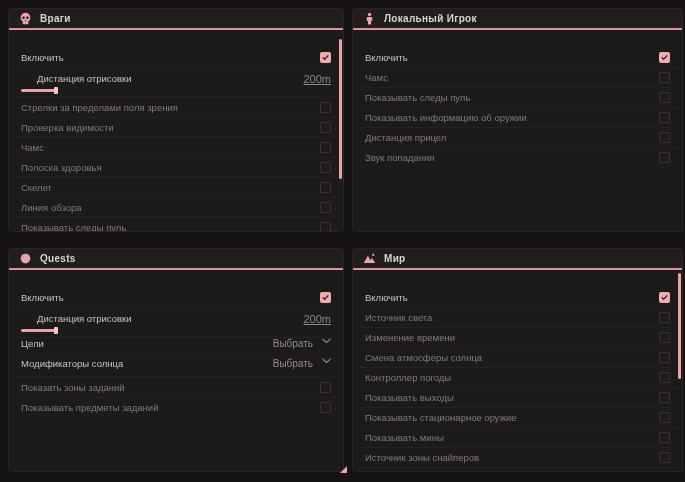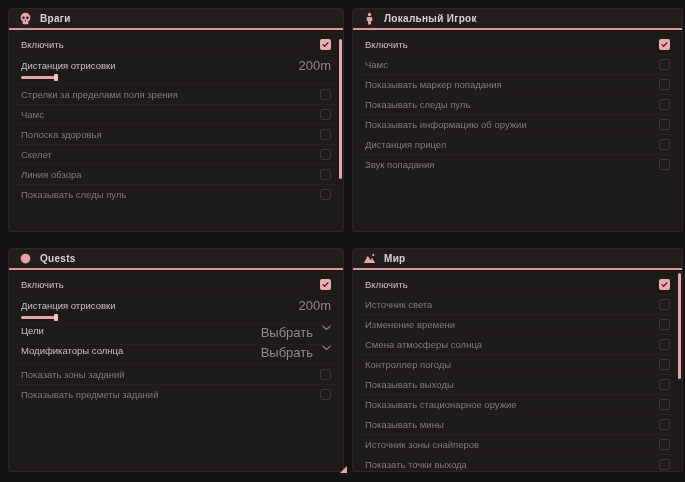--- a/index.html
+++ b/index.html
@@ -5,36 +5,36 @@
   html,body{margin:0;padding:0;background:#151313;}
   body{width:685px;height:482px;overflow:hidden;font-family:"Liberation Sans",sans-serif;position:relative;}
   .wrap{position:relative;width:685px;height:482px;box-sizing:border-box;padding:8px 2px 10px 8px;
         display:grid;grid-template-columns:336px 331px;column-gap:8px;row-gap:16px;grid-auto-rows:224px;}
   .panel{position:relative;background:#1d1a1a;border:1px solid #2b2626;border-radius:3px;box-sizing:border-box;overflow:hidden;}
   .panel-header{height:19px;display:flex;align-items:center;gap:8px;padding:0 10px;background:#221e1e;
         border-bottom:2px solid #dd949c;}
   .panel-icon{width:13px;height:13px;display:flex;align-items:center;justify-content:center;}
   .panel-icon svg{width:13px;height:13px;fill:#e9a3aa;}
   .panel-title{margin:0;font-size:10px;font-weight:bold;color:#d8d2d2;letter-spacing:.3px;}
-  .panel-body{padding:4px 6px;}
+  .panel-body{padding:17px 6px;}
   .row{height:20px;display:flex;align-items:center;justify-content:space-between;padding:0 6px;box-sizing:border-box;}
   .row + .row{border-top:1px solid #262121;}
   .row-label{font-size:9.5px;color:#827b7b;white-space:nowrap;}
   .row.bright .row-label{color:#c9c3c3;}
-  .row-value{font-size:13px;color:#8f8888;}
+  .row-value{font-size:11px;color:#8f8888;text-decoration:underline;}
   .row.slider{display:block;height:30px;padding-top:3px;}
-  .row-top{display:flex;align-items:center;justify-content:space-between;height:15px;}
+  .row-top{display:flex;align-items:center;justify-content:space-between;height:15px;margin-left:16px;}
   .sliderbar{position:relative;height:7px;margin-top:1px;}
   .slider-fill{position:absolute;left:0;top:2px;height:3px;background:#e9a3aa;border-radius:2px;}
   .slider-handle{position:absolute;top:0;width:4px;height:7px;background:#f2c6cb;border-radius:1px;}
   .checkbox{width:11px;height:11px;box-sizing:border-box;border-radius:2px;border:1px solid #3a3434;background:#1f1b1b;
         display:flex;align-items:center;justify-content:center;flex:none;}
   .checkbox.checked{border:none;background:#efabb2;}
   .select{display:flex;align-items:flex-start;gap:9px;}
-  .select-value{font-size:13px;color:#938c8c;}
+  .select-value{font-size:10px;color:#938c8c;}
   .chevron{display:flex;align-items:center;}
   .scrollbar-thumb{position:absolute;right:1px;width:3px;background:#e9a3aa;border-radius:2px;}
   .resize-grip{position:absolute;width:0;height:0;border-left:7px solid transparent;border-bottom:7px solid #e9a3aa;}
 </style>
 </head>
 <body>
 
 <div class="wrap">
   <section class="panel" id="panel-0">
     <header class="panel-header">
@@ -65,20 +65,24 @@
           <div class="sliderbar">
             <div class="slider-fill" style="width:36px"></div>
             <div class="slider-handle" style="left:33px"></div>
           </div>
         </div>
         <div class="row toggle">
           <span class="row-label">Стрелки за пределами поля зрения</span>
           <span class="checkbox"></span>
         </div>
         <div class="row toggle">
+          <span class="row-label">Проверка видимости</span>
+          <span class="checkbox"></span>
+        </div>
+        <div class="row toggle">
           <span class="row-label">Чамс</span>
           <span class="checkbox"></span>
         </div>
         <div class="row toggle">
           <span class="row-label">Полоска здоровья</span>
           <span class="checkbox"></span>
         </div>
         <div class="row toggle">
           <span class="row-label">Скелет</span>
           <span class="checkbox"></span>
@@ -109,24 +113,20 @@
         <div class="row toggle bright">
           <span class="row-label">Включить</span>
           <span class="checkbox checked">
             <svg viewBox="0 0 10 10" width="7" height="7">
               <path d="M1.6 5.3l2.2 2.2L8.5 2.4" stroke="#45292d" stroke-width="1.9" fill="none" stroke-linecap="round"></path>
             </svg>
           </span>
         </div>
         <div class="row toggle">
           <span class="row-label">Чамс</span>
-          <span class="checkbox"></span>
-        </div>
-        <div class="row toggle">
-          <span class="row-label">Показывать маркер попадания</span>
           <span class="checkbox"></span>
         </div>
         <div class="row toggle">
           <span class="row-label">Показывать следы пуль</span>
           <span class="checkbox"></span>
         </div>
         <div class="row toggle">
           <span class="row-label">Показывать информацию об оружии</span>
           <span class="checkbox"></span>
         </div>

